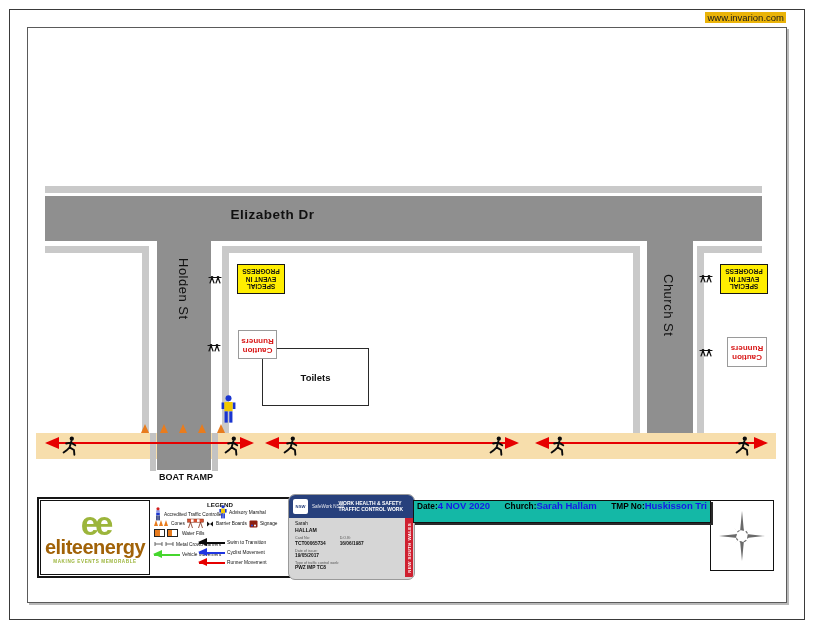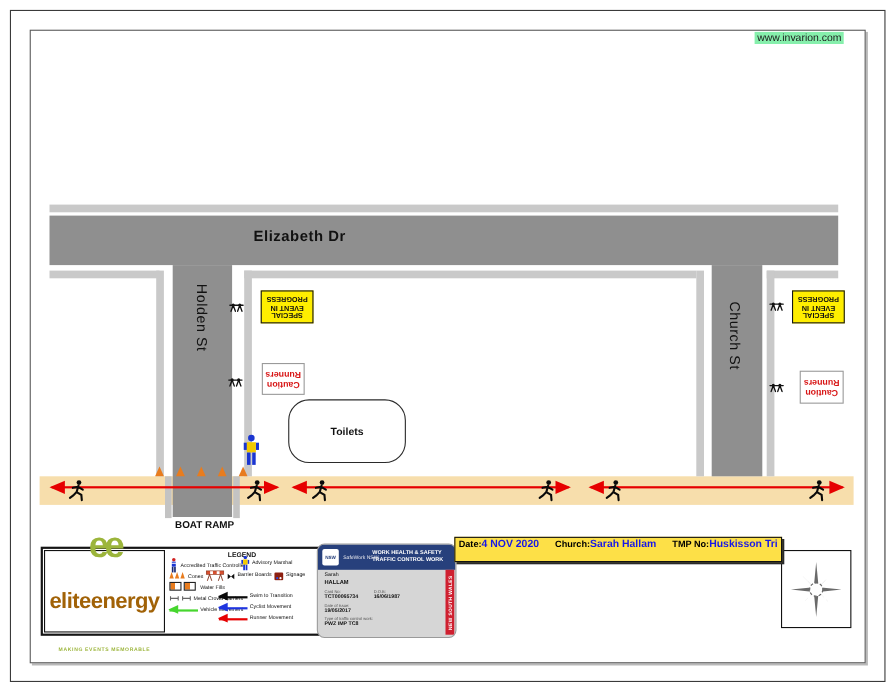--- a/index.html
+++ b/index.html
@@ -2,21 +2,21 @@
 <html><head>
 <meta charset="utf-8">
 <style>
   html,body{margin:0;padding:0;background:#fff;}
   .page{position:relative;width:813px;height:628px;background:#fff;
         font-family:"Liberation Sans",sans-serif;overflow:hidden;}
   .abs{position:absolute;}
   .outer-border{left:9px;top:9px;width:794px;height:609px;border:1px solid #3a3a3a;pointer-events:none;}
   .inner-box{left:27px;top:27px;width:758px;height:574px;border:1px solid #5a5a5a;background:#fff;
              box-shadow:2px 2px 0 #b9b9b9;}
-  .watermark{top:12px;right:46px;font-size:9.5px;color:#1a1a1a;background:#86efac;padding:0 2px;z-index:40;margin-top:17px;}
+  .watermark{top:12px;right:27px;font-size:9.5px;color:#1a1a1a;background:#eab308;padding:0 2px;z-index:40;}
   .road{background:#8f8f8f;}
   .fp{background:#c9c9c9;}
   .ramp-strip{background:#c3c3c3;}
   .path{background:#f7deac;}
   .street-label{color:#111;font-size:13.5px;letter-spacing:.5px;}
   .street-label.vert{writing-mode:vertical-rl;font-size:13px;}
   .toilets{border:1.2px solid #2a2a2a;background:#fff;display:flex;align-items:center;justify-content:center;
            font-weight:bold;font-size:9.5px;color:#111;}
   .boat-ramp-label{font-weight:bold;font-size:9px;color:#111;text-align:center;}
   .sign{display:flex;align-items:center;justify-content:center;text-align:center;z-index:12;}
@@ -27,21 +27,21 @@
   .mapline .hl{position:absolute;left:-2px;top:-5px;width:0;height:0;
       border-top:6px solid transparent;border-bottom:6px solid transparent;border-right:14px solid #e60000;}
   .mapline .hr{position:absolute;right:-2px;top:-5px;width:0;height:0;
       border-top:6px solid transparent;border-bottom:6px solid transparent;border-left:14px solid #e60000;}
   .cone{position:absolute;width:0;height:0;border-left:4.5px solid transparent;
         border-right:4.5px solid transparent;border-bottom:9px solid #e87c1e;z-index:13;}
   .runner{position:absolute;z-index:15;}
   
   .legend-box{left:37px;top:497px;width:250px;height:77px;border:2px solid #151515;background:#fff;display:flex;z-index:20;}
   .logo-cell{position:relative;width:108px;margin:1px;border:1.4px solid #111;background:#fff;
-             display:flex;flex-direction:column;align-items:center;justify-content:center;gap:29px;}
+             display:flex;flex-direction:column;align-items:center;justify-content:center;}
   .logo-glyph{font-size:33px;font-weight:bold;color:#9cb53b;letter-spacing:-4px;line-height:.8;}
   .logo-name{font-size:20px;font-weight:bold;color:#a16207;letter-spacing:-.5px;line-height:1;}
   .logo-tagline{font-size:4.6px;font-weight:bold;color:#9cb53b;letter-spacing:.6px;margin-top:2px;}
   .legend-cell{position:relative;flex:1;}
   .legend-title{position:absolute;left:0;right:0;top:2px;text-align:center;font-weight:bold;font-size:6.2px;color:#111;}
   .lg-row{position:absolute;display:flex;align-items:center;gap:2px;font-size:4.8px;color:#111;white-space:nowrap;}
   .leg-arrow{display:inline-block;position:relative;width:26px;height:2px;background:currentColor;}
   .leg-arrow::before{content:"";position:absolute;left:-1px;top:-3.5px;width:0;height:0;
       border-top:4px solid transparent;border-bottom:4px solid transparent;border-right:9px solid currentColor;}
   .c-black{color:#0a0a0a}.c-blue{color:#1f35e0}.c-red{color:#e60000}.c-green{color:#46d62e}
@@ -60,21 +60,21 @@
   .card-stripe{position:absolute;right:1px;top:23px;bottom:2px;width:8px;background:#cf2030;
       display:flex;align-items:center;justify-content:center;}
   .card-stripe span{writing-mode:vertical-rl;transform:rotate(180deg);color:#fff;font-weight:bold;
       font-size:4.4px;letter-spacing:.4px;}
   .card-body{position:absolute;left:6px;top:26px;right:12px;bottom:2px;color:#222;}
   .cb-label{font-size:3.7px;color:#555;line-height:1.2;}
   .cb-val{font-size:4.8px;font-weight:bold;color:#111;line-height:1.2;}
   .cb-name1{font-size:4.8px;color:#111;line-height:1.25;}
   .cb-name2{font-size:5.2px;font-weight:bold;color:#111;line-height:1.25;}
   
-  .tb-header{left:413px;top:488px;width:296px;height:21px;border:1px solid #111;background:#fde047;z-index:24;
+  .tb-header{left:413px;top:500px;width:296px;height:21px;border:1px solid #111;background:#14b8a6;z-index:24;
              box-shadow:2px 2px 0 #2a2a2a;overflow:visible;}
   .tb-row{display:flex;align-items:baseline;white-space:nowrap;overflow:visible;padding:0 3px;line-height:10px;}
   .tb-label{font-weight:bold;font-size:8.3px;color:#000;}
   .tb-val{font-weight:bold;font-size:9.5px;color:#1717e8;}
   .tb-sp{flex:1;min-width:4px;}
   .tb-comments{left:413px;top:521px;width:296px;height:46px;border:1px solid #111;background:#fff;z-index:22;
                box-shadow:3px 3px 0 #2a2a2a;padding:1px 3px;box-sizing:border-box;}
   .compass-box{left:710px;top:500px;width:62px;height:69px;border:1px solid #111;background:#fff;z-index:21;
                display:flex;align-items:center;justify-content:center;}
 </style>
@@ -102,21 +102,21 @@
   <div class="abs fp" style="left:697px;top:246px;width:7px;height:187px;"></div>
 
   <div class="abs road" style="left:45px;top:196px;width:717px;height:45px;"></div>
   <div class="abs road" style="left:157px;top:241px;width:54px;height:229px;"></div>
   <div class="abs road" style="left:647px;top:241px;width:46px;height:192px;"></div>
 
   <div class="abs street-label" style="left:205px;top:207px;width:135px;text-align:center;font-weight:bold;">Elizabeth Dr</div>
   <div class="abs street-label vert" style="left:176px;top:258px;height:90px;">Holden St</div>
   <div class="abs street-label vert" style="left:661px;top:274px;height:90px;">Church St</div>
 
-  <div class="abs toilets" style="left:262px;top:363px;width:105px;height:56px;border-radius:19px;">
+  <div class="abs toilets" style="left:262px;top:348px;width:105px;height:56px;">
     <span>Toilets</span>
   </div>
 
   <div class="abs boat-ramp-label" style="left:146px;top:472px;width:80px;">BOAT RAMP</div>
 
   <div class="mapline" style="left:47px;top:442px;width:205px;">
       <span class="hl"></span>
       <span class="hr"></span>
     </div>
   <div class="mapline" style="left:267px;top:442px;width:250px;">

